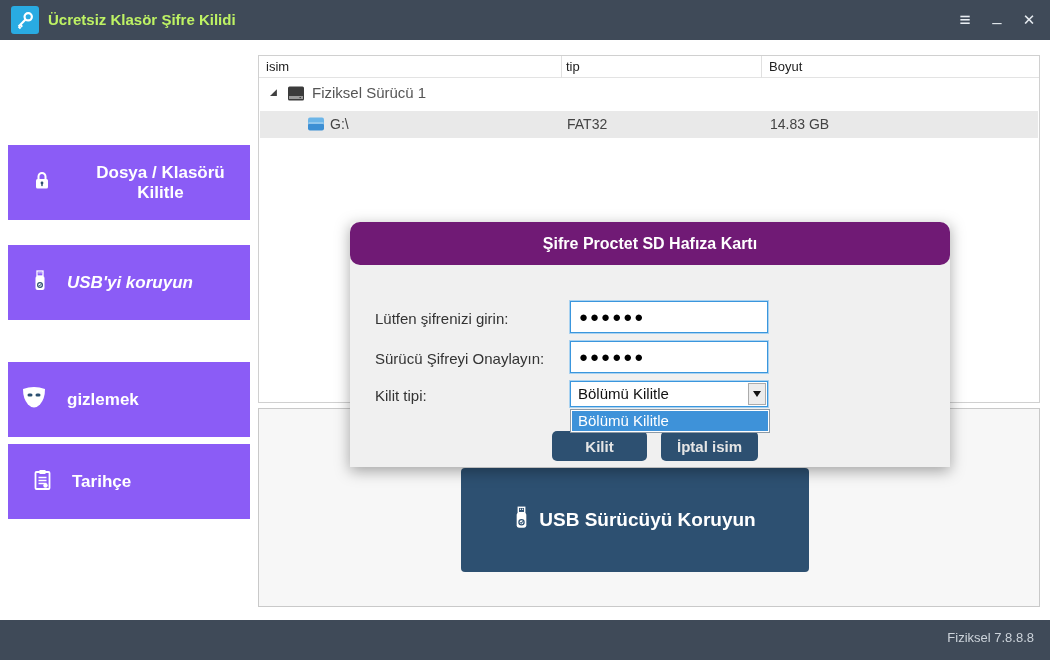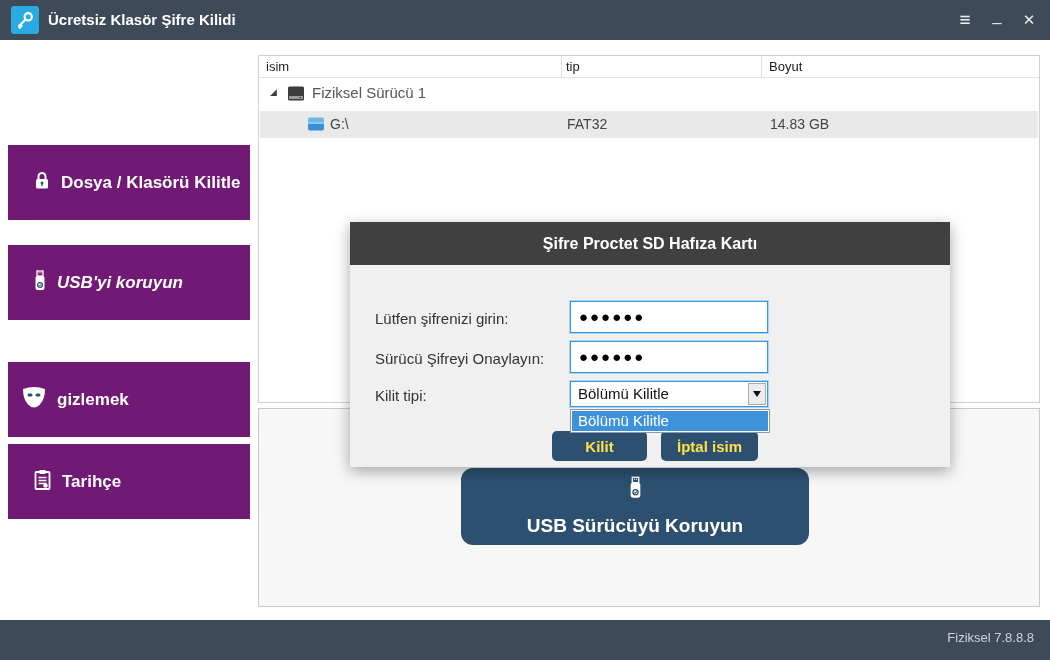--- a/index.html
+++ b/index.html
@@ -2,29 +2,29 @@
 <html><head>
 <meta charset="utf-8">
 <style>
   * { margin:0; padding:0; box-sizing:border-box; }
   html,body { width:1050px; height:660px; font-family:"Liberation Sans", sans-serif; }
   #app { position:relative; width:1050px; height:660px; background:#ffffff; overflow:hidden; }
 
   
   .titlebar { position:absolute; left:0; top:0; width:1050px; height:40px; background:#3f4a58; display:flex; align-items:center; }
   .app-icon { position:absolute; left:11px; top:6px; width:28px; height:28px; background:#29abe2; border-radius:3px; display:flex; align-items:center; justify-content:center; }
-  .title-text { position:absolute; left:48px; top:0; height:40px; line-height:40px; color:#ffffff; font-size:15px; font-weight:600; }
+  .title-text { position:absolute; left:48px; top:0; height:40px; line-height:40px; color:#bef264; font-size:15px; font-weight:600; }
   .win-controls { position:absolute; right:8px; top:0; height:40px; display:flex; align-items:center; gap:6px; }
   .win-btn { width:26px; height:28px; color:#e8edf2; font-size:16px; text-align:center; line-height:28px; cursor:default; }
   .win-btn.menu { font-size:19px; }
   .win-btn.min { line-height:20px; }
   .win-btn.close { font-size:15px; }
 
   
-  .side-btn { position:absolute; left:8px; width:242px; height:75px; background:#701a75; color:#ffffff; display:flex; align-items:center; padding-left:25px; gap:10px; cursor:pointer;text-align:center; }
+  .side-btn { position:absolute; left:8px; width:242px; height:75px; background:#8b5cf6; color:#ffffff; display:flex; align-items:center; padding-left:25px; gap:20px; cursor:pointer;text-align:center; }
   .side-btn .lbl { font-size:17px; font-weight:bold; }
   .side-btn svg { flex:0 0 auto; }
 
   
   .table-panel { position:absolute; left:258px; top:55px; width:782px; height:348px; background:#ffffff; border:1px solid #d0d0d0; }
   .tbl-header { position:absolute; left:0; top:0; width:100%; height:22px; border-bottom:1px solid #e3e3e3; font-size:13px; color:#222; }
   .tbl-header .col { position:absolute; top:3px; }
   .col-isim { left:7px; }
   .col-tip  { left:307px; }
   .col-boyut{ left:510px; }
@@ -35,42 +35,42 @@
   .expand-arrow { position:absolute; left:10px; top:7px; font-size:9px; color:#404040; }
   .drive-ic { position:absolute; left:27px; top:5px; }
   .part-ic  { position:absolute; left:47px; top:6px; }
   .cell-name-parent { position:absolute; left:52px; top:4px; }
   .cell-name-child  { position:absolute; left:70px; top:5px; }
   .cell-tip  { position:absolute; left:307px; top:5px; }
   .cell-boyut{ position:absolute; left:510px; top:5px; }
 
   
   .usb-panel { position:absolute; left:258px; top:408px; width:782px; height:199px; background:#f7f7f7; border:1px solid #c9c9c9; }
-  .usb-big-btn { position:absolute; left:202px; top:59px; width:348px; height:77px; background:#2d5071; border-radius:12px; color:#ffffff; font-size:19px; font-weight:bold; display:flex; align-items:center; justify-content:center; gap:10px; cursor:pointer;flex-direction:column; }
+  .usb-big-btn { position:absolute; left:202px; top:59px; width:348px; height:104px; background:#2d5071; border-radius:4px; color:#ffffff; font-size:19px; font-weight:bold; display:flex; align-items:center; justify-content:center; gap:10px; cursor:pointer; }
 
   
   .statusbar { position:absolute; left:0; top:620px; width:1050px; height:40px; background:#3f4a58; }
   .version { position:absolute; right:16px; top:10px; color:#ccd3da; font-size:13px; }
 
   
   .dialog { position:absolute; left:350px; top:222px; width:600px; height:245px; background:#f0f0f0; box-shadow:0 4px 14px rgba(0,0,0,0.35); z-index:10; }
-  .dialog-title { position:absolute; left:0; top:0; width:100%; height:43px; background:#404040; color:#ffffff; font-size:16px; font-weight:bold; text-align:center; line-height:43px; }
+  .dialog-title { position:absolute; left:0; top:0; width:100%; height:43px; background:#701a75; color:#ffffff; font-size:16px; font-weight:bold; text-align:center; line-height:43px;border-radius:10px; }
   .dlg-label { position:absolute; left:25px; color:#333; font-size:15px; }
   .lbl-pwd     { top:88px; }
   .lbl-confirm { top:128px; }
   .lbl-type    { top:165px; }
   .pwd-field { position:absolute; left:220px; width:198px; height:32px; background:#ffffff; border:1px solid #3a96dd; box-shadow:0 0 0 1px #a9d2f0; padding:0 8px; font-size:15px; font-weight:bold; letter-spacing:2px; line-height:30px; color:#000; overflow:hidden; }
   .fld-pwd     { top:79px; }
   .fld-confirm { top:119px; }
   .combo { position:absolute; left:220px; top:159px; width:198px; height:26px; background:#ffffff; border:1px solid #3a96dd; box-shadow:0 0 0 1px #a9d2f0; font-size:15px; color:#111; line-height:24px; padding-left:7px; cursor:pointer; }
   .combo-arrow { position:absolute; right:1px; top:1px; width:18px; height:22px; background:#ececec; border:1px solid #ababab; display:flex; align-items:center; justify-content:center; cursor:pointer; }
   .combo-arrow .tri { width:0; height:0; border-left:4px solid transparent; border-right:4px solid transparent; border-top:6px solid #111; }
   .dropdown { position:absolute; left:220px; top:187px; width:200px; height:24px; background:#ffffff; border:1px solid #8d9aa6; z-index:12; padding:1px; }
   .dropdown-item { width:100%; height:100%; background:#3e92d9; color:#ffffff; font-size:15px; line-height:20px; padding-left:6px; cursor:pointer; }
-  .dlg-btn { position:absolute; top:209px; height:30px; background:#2d5071; border:none; border-radius:5px; color:#fde047; font-size:15px; font-weight:bold; cursor:pointer; z-index:11; }
+  .dlg-btn { position:absolute; top:209px; height:30px; background:#2d5071; border:none; border-radius:5px; color:#e5e5e5; font-size:15px; font-weight:bold; cursor:pointer; z-index:11; }
   .btn-lock   { left:202px; width:95px; }
   .btn-cancel { left:311px; width:97px; }
 </style>
 </head>
 <body>
 
 <div id="app">
 
   <div class="titlebar">
     <div class="app-icon">

